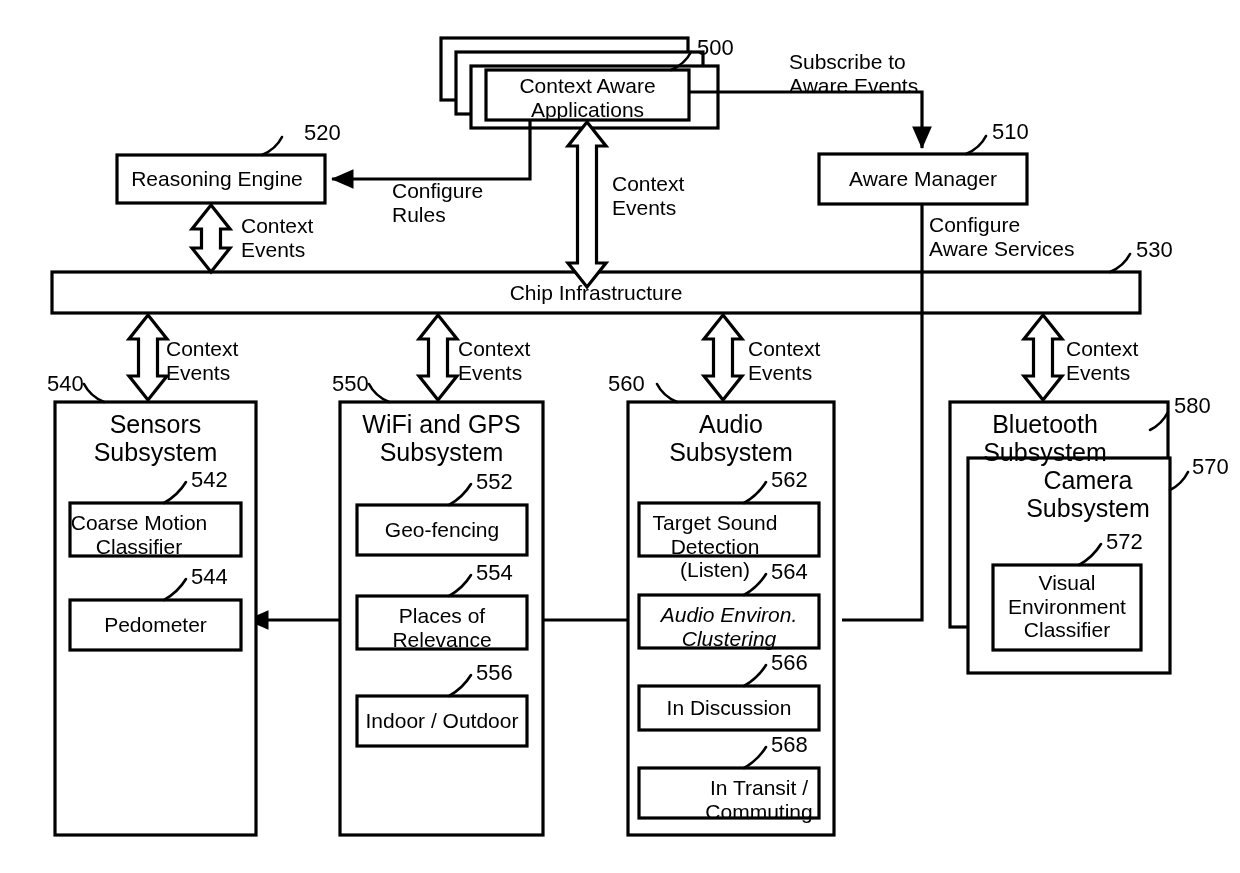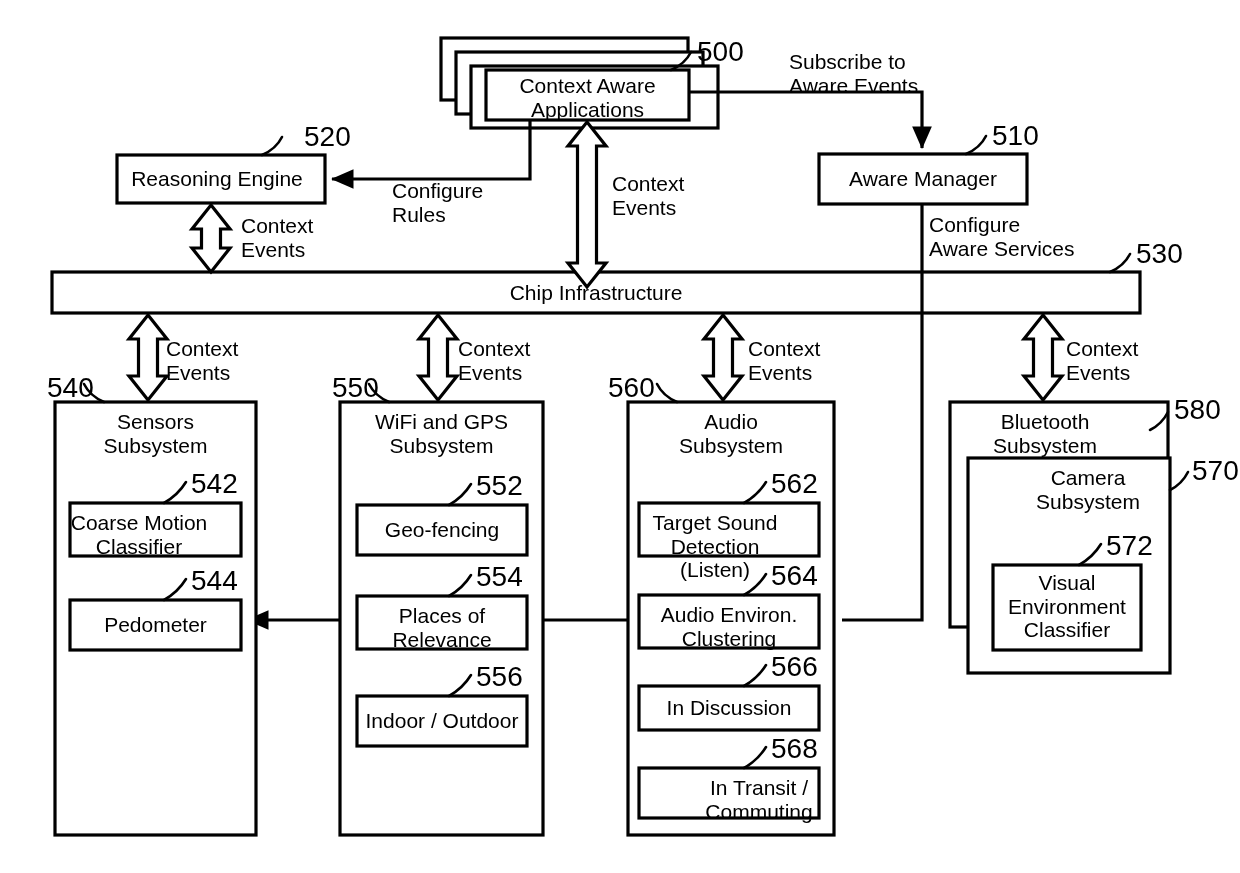--- a/index.html
+++ b/index.html
@@ -32,25 +32,25 @@
   }
   .boxtext {
     font-size: 21px;
     text-align: center;
   }
   .edgetext {
     font-size: 21px;
     text-align: left;
   }
   .refnum {
-    font-size: 28px;
+    font-size: 22px;
     text-align: left;
   }
   .subsys-title {
-    font-size: 21px;
+    font-size: 25px;
   }
 </style>
 </head>
 <body>
 
 <div id="stage">
 
   <svg id="svg-layer" viewBox="0 0 1240 873">
     <defs>
       <marker id="arrowSolid" viewBox="0 0 10 10" refX="9.6" refY="5" markerWidth="7" markerHeight="7" orient="auto-start-reverse">
@@ -193,21 +193,21 @@
   <div class="lbl refnum" style="left:476px; top:561px;">554</div>
   <div class="lbl boxtext" style="left:357px; top:709px; width:170px;">Indoor / Outdoor</div>
   <div class="lbl refnum" style="left:476px; top:661px;">556</div>
 
   <div class="lbl subsys-title" style="left:628px; top:410px; width:206px;">Audio
 Subsystem</div>
   <div class="lbl refnum" style="left:608px; top:372px;">560</div>
   <div class="lbl boxtext" style="left:639px; top:511px; width:152px;">Target Sound
 Detection (Listen)</div>
   <div class="lbl refnum" style="left:771px; top:468px;">562</div>
-  <div class="lbl boxtext" style="left:639px; top:603px; width:180px;">Audio Environ.
+  <div class="lbl boxtext" style="left:639px; top:603px; width:180px;font-style:italic;">Audio Environ.
 Clustering</div>
   <div class="lbl refnum" style="left:771px; top:560px;">564</div>
   <div class="lbl boxtext" style="left:639px; top:696px; width:180px;">In Discussion</div>
   <div class="lbl refnum" style="left:771px; top:651px;">566</div>
   <div class="lbl boxtext" style="left:639px; top:776px; width:180px;margin-left:30px;">In Transit /
 Commuting</div>
   <div class="lbl refnum" style="left:771px; top:733px;">568</div>
 
   <div class="lbl subsys-title" style="left:950px; top:410px; width:190px;">Bluetooth
 Subsystem</div>

